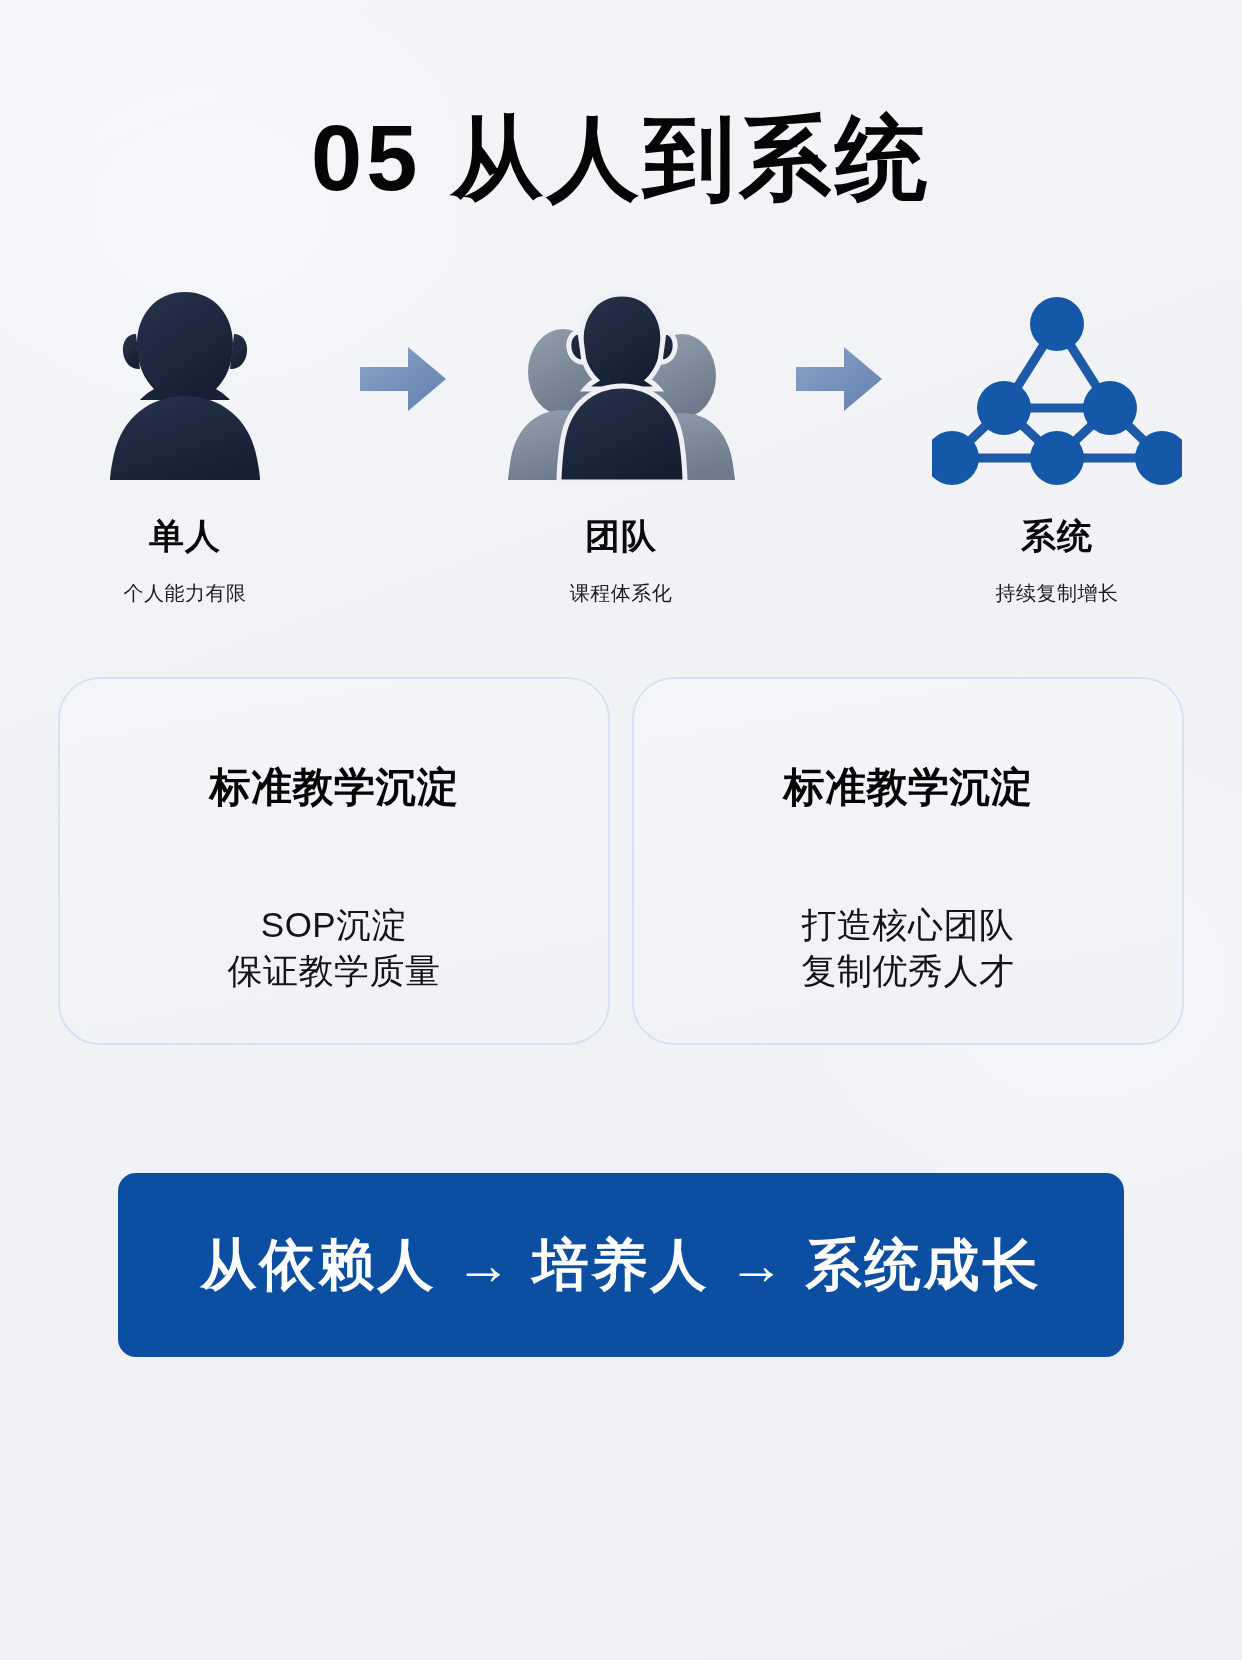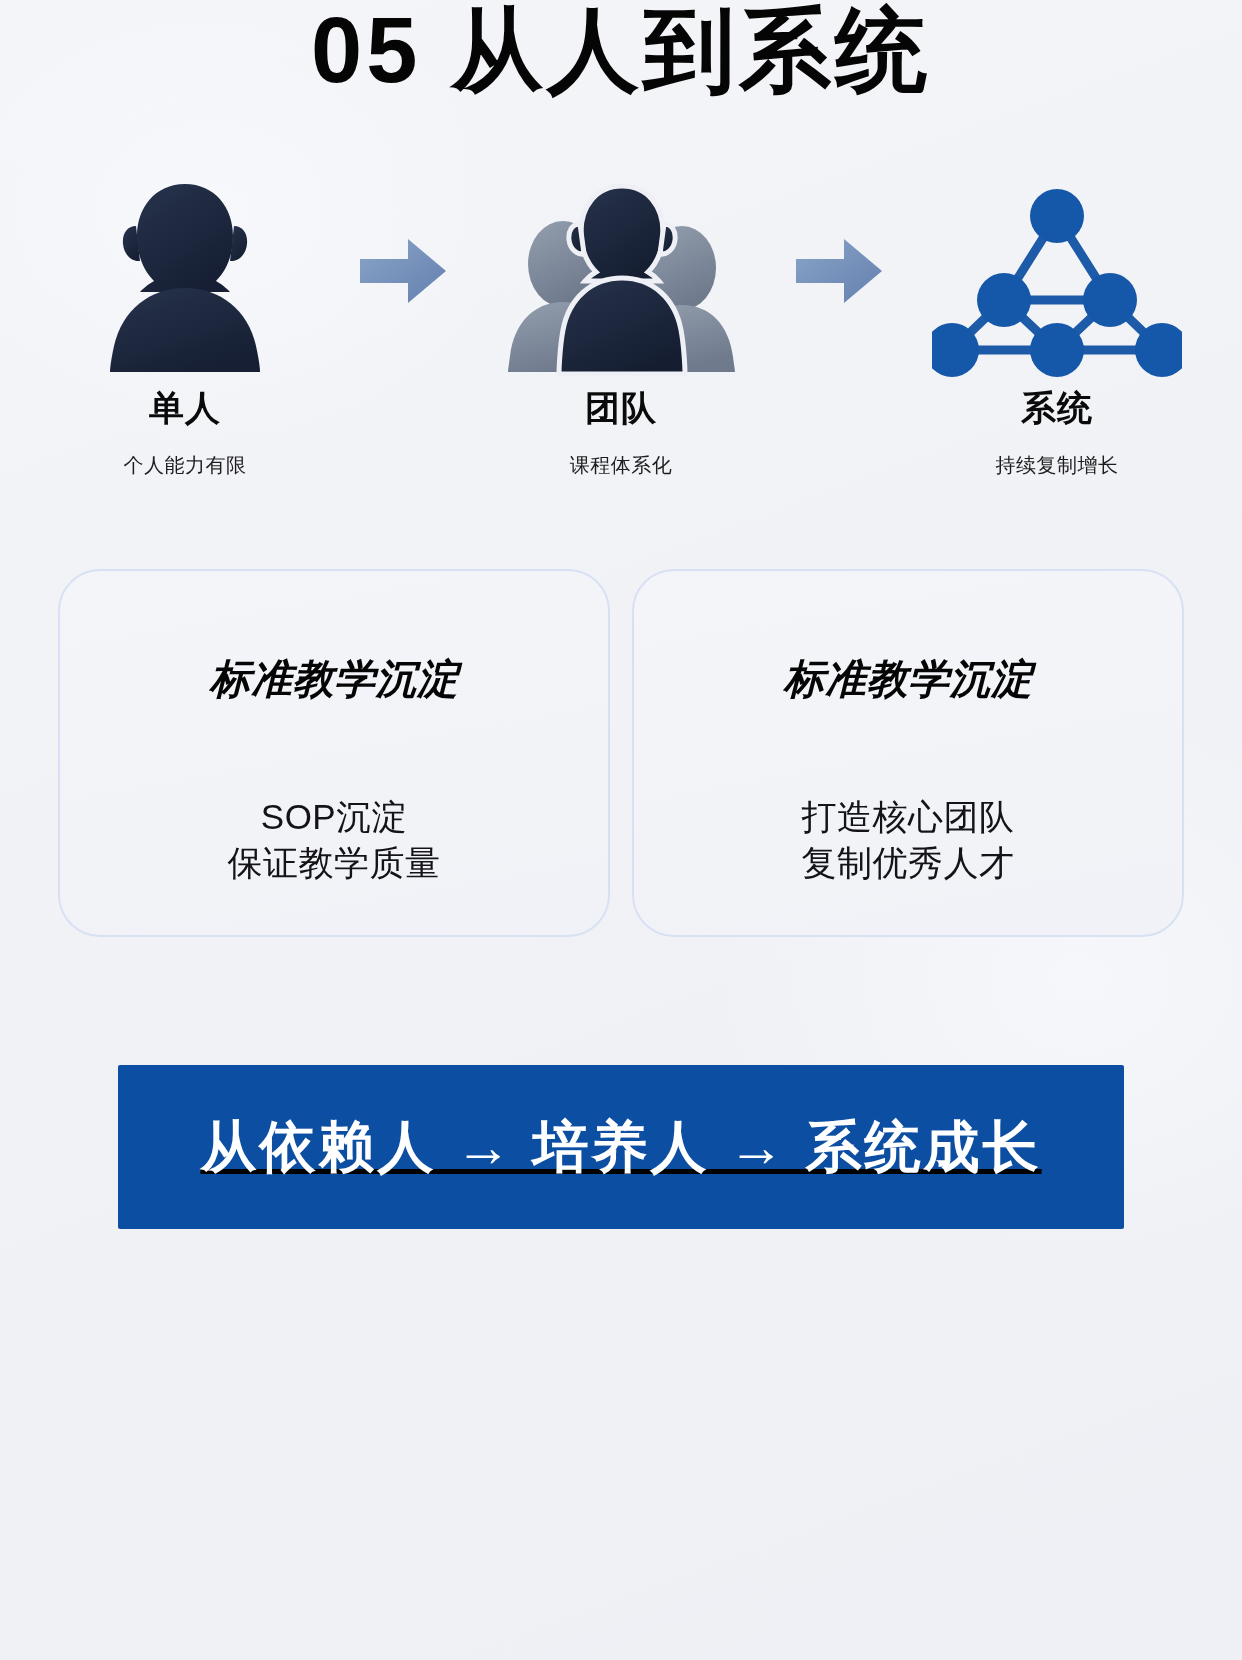--- a/index.html
+++ b/index.html
@@ -20,20 +20,21 @@
     height: 1660px;
     background:
       radial-gradient(ellipse 420px 330px at 210px 210px, #f7f8fc 0%, rgba(247,248,252,0) 72%),
       radial-gradient(ellipse 520px 420px at 1080px 980px, #f6f7fb 0%, rgba(246,247,251,0) 70%),
       linear-gradient(160deg, #f4f5f9 0%, #f1f2f6 45%, #eef0f5 100%);
     box-sizing: border-box;
   }
 
   
   .header {
+    padding-top: 108px;
     text-align: center;
   }
   .main-title {
     font-size: 92px;
     font-weight: 900;
     color: #050505;
     letter-spacing: 4px;
     line-height: 1.1;
     margin: 0;
     white-space: nowrap;
@@ -62,21 +63,21 @@
     flex-direction: column;
     align-items: center;
   }
   .stage-art {
     height: 215px;
     display: flex;
     align-items: flex-end;
     justify-content: center;
   }
   .stage-label {
-    margin-top: 12px;
+    margin-top: 32px;
     font-size: 35px;
     font-weight: 800;
     color: #0a0a0a;
     letter-spacing: 1px;
     line-height: 1;
   }
   .stage-desc {
     margin-top: 30px;
     font-size: 20px;
     font-weight: 400;
@@ -112,46 +113,44 @@
     box-sizing: border-box;
   }
   .card-title {
     margin-top: 88px;
     font-size: 41px;
     font-weight: 800;
     color: #050505;
     letter-spacing: 0.5px;
     line-height: 1;
     white-space: nowrap;
-    font-style: italic;
   }
   .card-body {
     margin-top: 94px;
     text-align: center;
     font-size: 35px;
     font-weight: 400;
     color: #141416;
     line-height: 1.32;
     letter-spacing: 0.5px;
   }
 
   
   .banner-wrap {
     margin-top: 128px;
     padding: 0 118px;
     box-sizing: border-box;
   }
   .banner {
-    height: 164px;
-    border-radius: 2px;
+    height: 184px;
+    border-radius: 18px;
     background: #0b4ea2;
     display: flex;
     align-items: center;
     justify-content: center;
-    text-decoration: underline;
   }
   .banner-text {
     color: #ffffff;
     font-size: 56px;
     font-weight: 900;
     letter-spacing: 3px;
     line-height: 1;
     white-space: nowrap;
   }
 </style>

